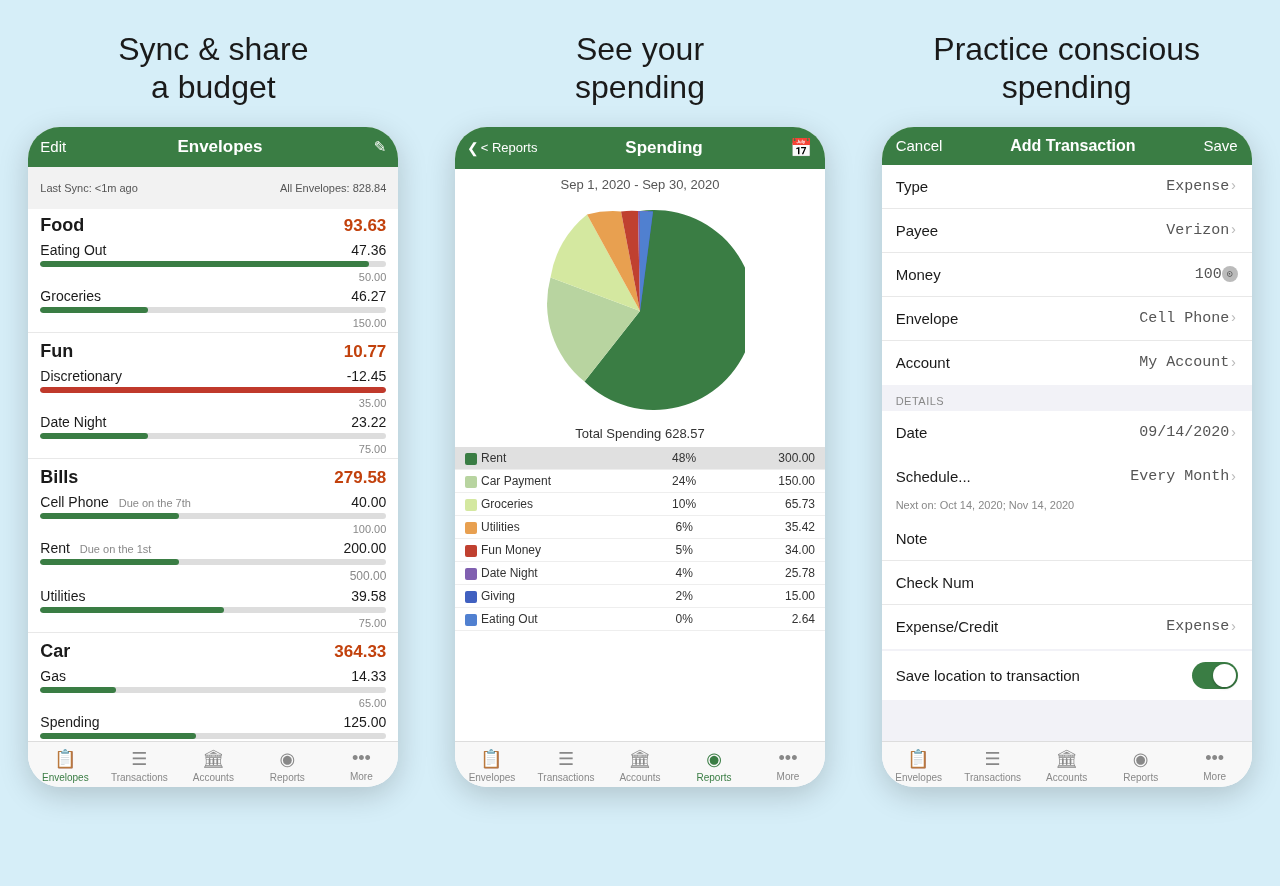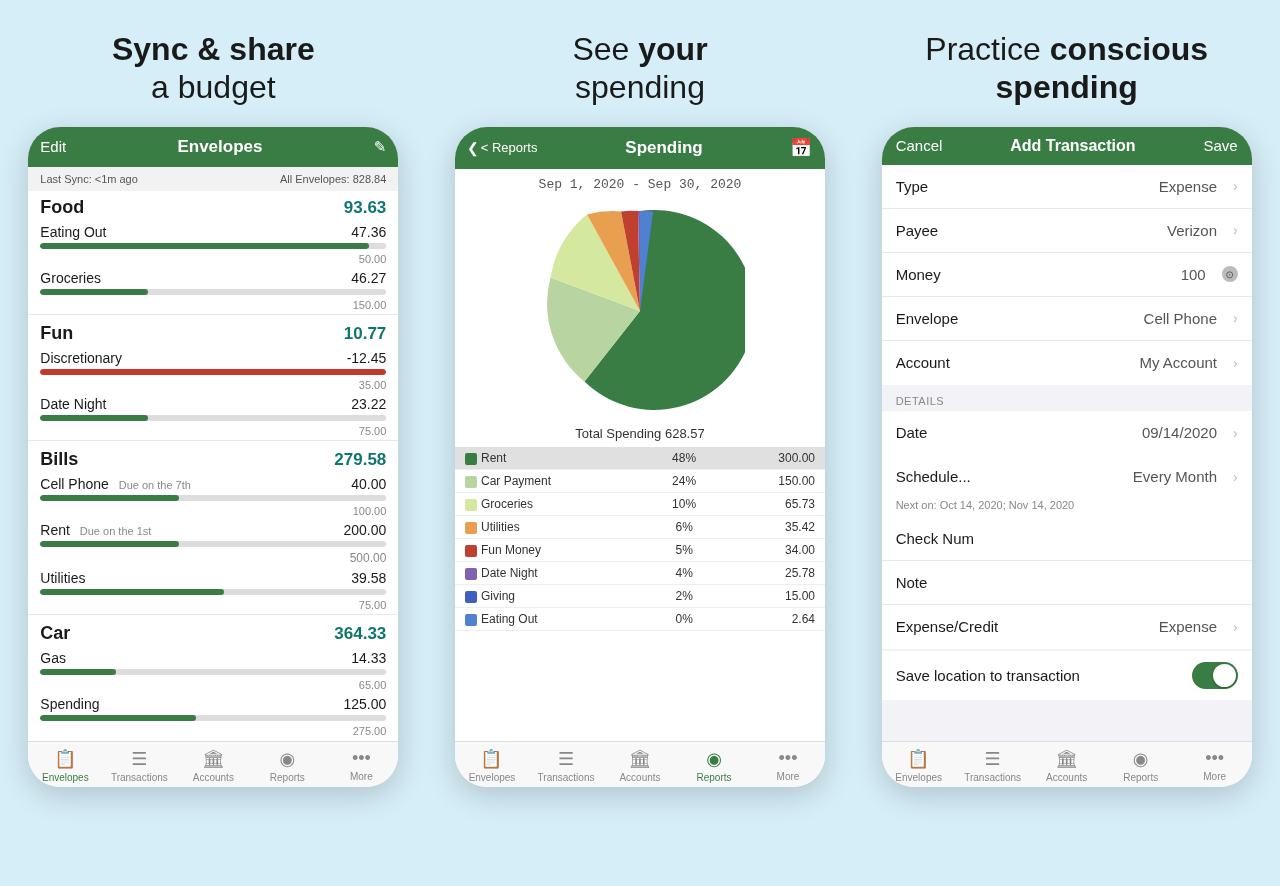--- a/index.html
+++ b/index.html
@@ -23,21 +23,21 @@
     }
     .panel-title {
       font-size: 32px;
       font-weight: 400;
       text-align: center;
       margin-bottom: 20px;
       color: #1a1a1a;
       line-height: 1.2;
     }
     .panel-title strong {
-      font-weight: 700;
+      font-weight: 400;
     }
 
     
     .phone-shell {
       width: 370px;
       background: #fff;
       border-radius: 32px;
       overflow: hidden;
       box-shadow: 0 8px 30px rgba(0,0,0,0.18);
       flex: 1;
@@ -61,21 +61,21 @@
       font-weight: 600;
       text-align: center;
       flex: 1;
     }
     .env-header-btn {
       color: #fff;
       font-size: 15px;
     }
     .env-sync-bar {
       background: #f2f2f2;
-      padding: 6px 12px;
+      padding: 15px 12px;
       display: flex;
       justify-content: space-between;
       font-size: 11px;
       color: #555;
     }
     .env-content {
       flex: 1;
       overflow-y: auto;
       background: #fff;
       padding-bottom: 10px;
@@ -88,21 +88,21 @@
       gap: 8px;
     }
     .env-group-name {
       font-size: 18px;
       font-weight: 700;
       color: #1a1a1a;
     }
     .env-group-amount {
       font-size: 17px;
       font-weight: 700;
-      color: #0f766e;
+      color: #c2410c;
     }
     .env-item {
       padding: 3px 12px 1px;
     }
     .env-item-row {
       display: flex;
       justify-content: space-between;
       align-items: baseline;
     }
     .env-item-name {
@@ -179,21 +179,20 @@
     }
     .rpt-cal {
       color: #fff;
       font-size: 18px;
     }
     .rpt-date-range {
       text-align: center;
       font-size: 13px;
       color: #555;
       padding: 8px 0 4px;
-      font-family: Liberation Mono, monospace;
     }
     .pie-container {
       display: flex;
       justify-content: center;
       align-items: center;
       padding: 10px 0;
       position: relative;
     }
     .pie-total {
       text-align: center;
@@ -252,21 +251,22 @@
     .txn-row:last-child { border-bottom: none; }
     .txn-label {
       font-size: 15px;
       color: #1a1a1a;
     }
     .txn-value {
       font-size: 15px;
       color: #555;
       display: flex;
       align-items: center;
-      gap: 16px;
+      gap: 0;
+      font-family: Liberation Mono, monospace;
     }
     .txn-chevron {
       color: #bbb;
       font-size: 14px;
     }
     .txn-section-label {
       font-size: 11px;
       color: #888;
       padding: 8px 14px 4px;
       letter-spacing: 0.5px;
@@ -658,25 +658,25 @@
           <div class="txn-row" style="border-bottom:none">
             <span class="txn-label">Schedule...</span>
             <div class="txn-value">
               <span>Every Month</span>
               <span class="txn-chevron">›</span>
             </div>
           </div>
           <div class="txn-sub-text">Next on: Oct 14, 2020; Nov 14, 2020</div>
         </div>
         <div class="txn-row">
+          <span class="txn-label">Note</span>
+          <div class="txn-value"></div>
+        </div>
+        <div class="txn-row">
           <span class="txn-label">Check Num</span>
-          <div class="txn-value"></div>
-        </div>
-        <div class="txn-row">
-          <span class="txn-label">Note</span>
           <div class="txn-value"></div>
         </div>
         <div class="txn-row">
           <span class="txn-label">Expense/Credit</span>
           <div class="txn-value">
             <span>Expense</span>
             <span class="txn-chevron">›</span>
           </div>
         </div>
       </div>

